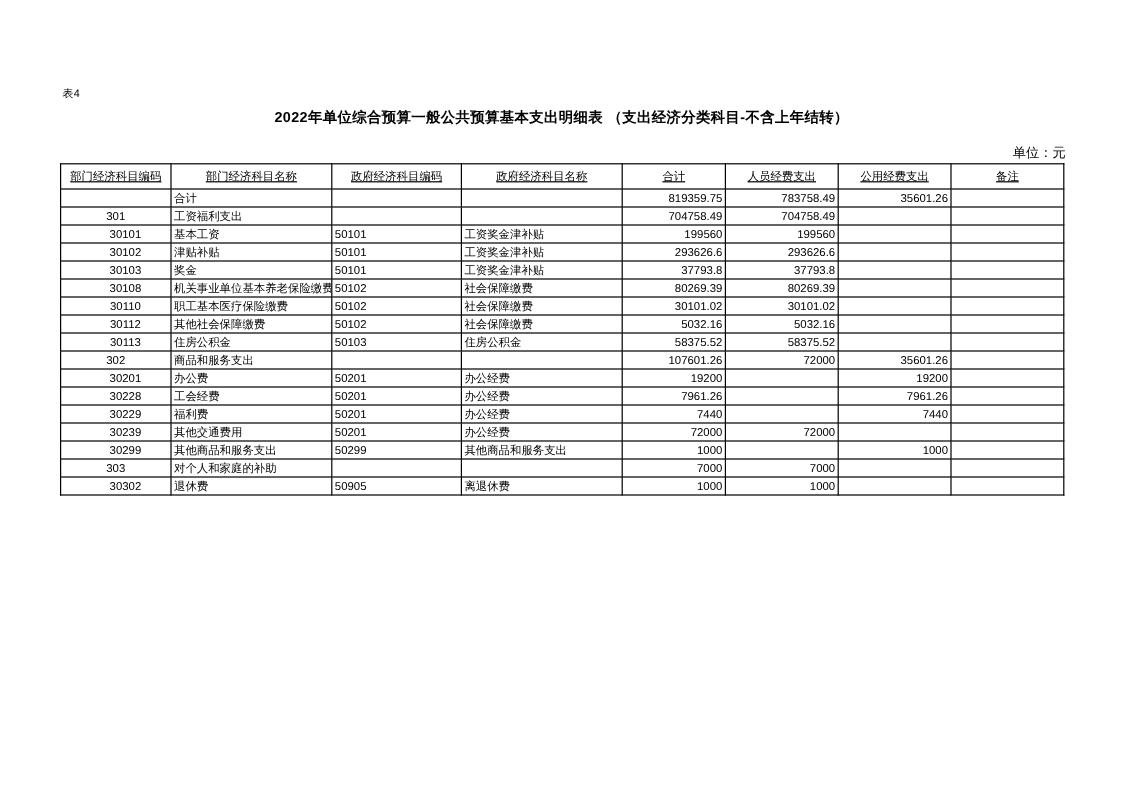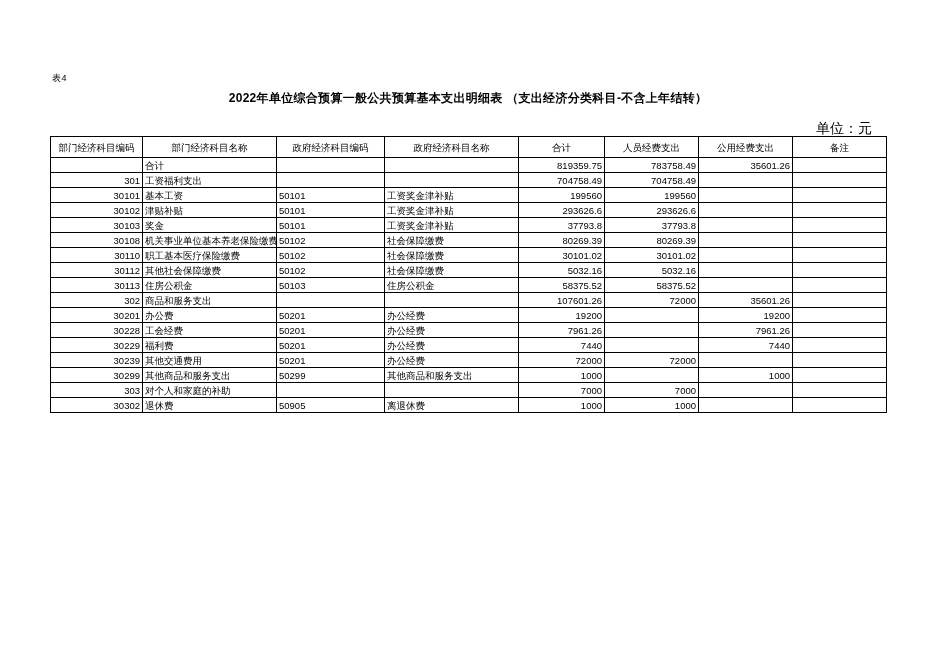--- a/index.html
+++ b/index.html
@@ -33,23 +33,23 @@
     left: 0;
     top: 90px;
     width: 936px;
     text-align: center;
     font-size: 12px;
     font-weight: bold;
     letter-spacing: 0.3px;
   }
   .unit {
     position: absolute;
-    right: 64px;
+    right: 48px;
     top: 120px;
-    font-size: 14px;
+    font-size: 11px;
   }
   table.budget {
     position: absolute;
     left: 50px;
     top: 136px;
     width: 836px;
     border-collapse: collapse;
     table-layout: fixed;
     font-size: 9.5px;
   }
@@ -60,23 +60,24 @@
     padding: 0 2px;
     line-height: 13px;
     overflow: hidden;
     white-space: nowrap;
   }
   table.budget thead th {
     text-align: center;
     font-weight: normal;
     height: 20px;
     font-size: 9.5px;
+    text-decoration: underline;
   }
   td.code {
-    text-align: right;
+    text-align: center;
     padding-left: 2px;
   }
   td.code.indent {
     padding-left: 18px;
   }
   td.name {
     text-align: left;
     padding-left: 4px;
   }
   td.num {

